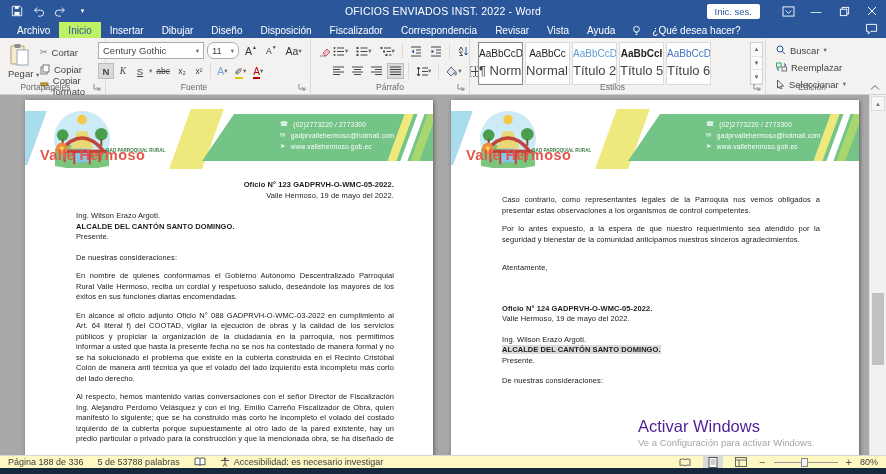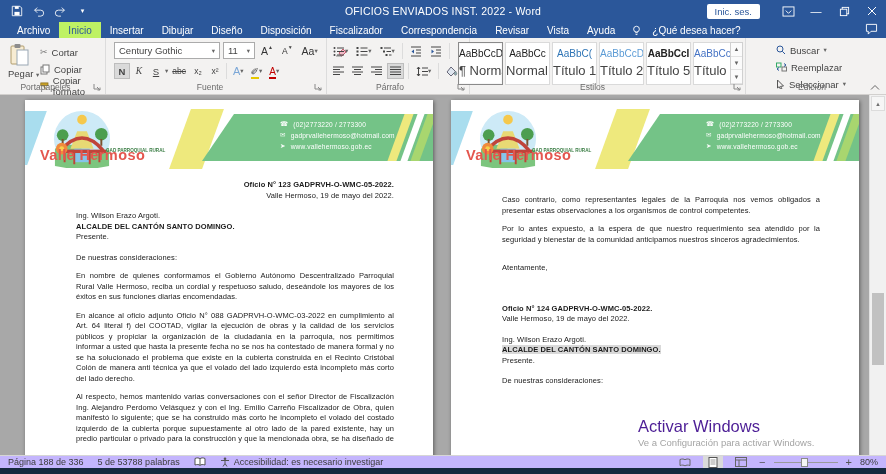--- a/index.html
+++ b/index.html
@@ -75,21 +75,21 @@
 
   .wm1 { position:absolute; left:638px; top:322px; font-size:16.5px; color:#4c1d95; }
   .wm2 { position:absolute; left:638px; top:342px; font-size:9.5px; color:#a4a4a4; }
 
   
   .vscroll { position:absolute; right:0; top:0; width:17px; bottom:0; background:#f1f1f1; border-left:1px solid #e0e0e0; }
   .vs-up { height:15px; display:flex; align-items:center; justify-content:center; font-size:6px; color:#707070; background:#f6f6f6; border:1px solid #dcdcdc; margin:1px 1px 0; }
   .vs-thumb { position:absolute; left:2px; right:2px; top:198px; height:72px; background:#c1c1c1; }
 
   
-  .statusbar { position:absolute; left:0; right:0; bottom:6px; height:13px; background:#c4b5fd; border-top:1px solid #d6d6d6; display:flex; align-items:center; font-size:9px; color:#3b3b3b; padding:0 8px; gap:14px; }
+  .statusbar { position:absolute; left:0; right:0; bottom:6px; height:13px; background:#fef9c3; border-top:1px solid #d6d6d6; display:flex; align-items:center; font-size:9px; color:#3b3b3b; padding:0 8px; gap:14px; }
   .sb-right { margin-left:auto; display:flex; align-items:center; gap:8px; }
   .viewbtn { width:20px; height:13px; display:flex; align-items:center; justify-content:center; }
   .viewbtn.sel { background:#dadada; }
   .zoom-track { position:relative; width:64px; height:13px; display:flex; align-items:center; }
   .zoom-line { width:100%; height:1px; background:#9a9a9a; }
   .zoom-notch { position:absolute; left:31px; top:3px; width:1px; height:7px; background:#9a9a9a; }
   .zoom-thumb { position:absolute; left:27px; top:2px; width:7px; height:9px; background:#f6f6f6; border:1px solid #8a8a8a; }
   .taskstrip { position:absolute; left:0; right:0; bottom:0; height:6px; background:#15293e; }
 
   svg { display:block; }
@@ -207,27 +207,27 @@
       </div>
       <div class="glabel">Portapapeles</div>
       <span class="launcher">
           <svg width="8" height="8" viewBox="0 0 8 8">
             <path d="M1 1v5h5" fill="none" stroke="#888"></path>
             <path d="M4 4l3 3M7 4.5V7H4.5" fill="none" stroke="#888"></path>
           </svg>
         </span>
     </div>
 
-    <div class="rgroup" style="left:108px;width:219px;">
+    <div class="rgroup" style="left:92px;width:219px;">
       <div style="position:absolute;left:6px;top:4px;display:flex;gap:3px;align-items:center;">
         <div class="combo" style="width:106px;justify-content:space-between;">
             <span>Century Gothic</span>
             <span class="caret">▾</span>
           </div>
-        <div class="combo" style="width:32px;justify-content:space-between;">
+        <div class="combo" style="width:32px;justify-content:space-between;border-radius:7px;">
             <span>11</span>
             <span class="caret">▾</span>
           </div>
         <span class="tbtn">
             <span class="tglyph">A</span>
             <span style="font-size:5px;position:relative;top:-4px;">▲</span>
           </span>
         <span class="tbtn">
             <span class="tglyph" style="font-size:8.5px;">A</span>
             <span style="font-size:5px;position:relative;top:-4px;">▼</span>
@@ -375,33 +375,29 @@
       </div>
       <div class="glabel">Párrafo</div>
       <span class="launcher">
           <svg width="8" height="8" viewBox="0 0 8 8">
             <path d="M1 1v5h5" fill="none" stroke="#888"></path>
             <path d="M4 4l3 3M7 4.5V7H4.5" fill="none" stroke="#888"></path>
           </svg>
         </span>
     </div>
 
-    <div class="rgroup" style="left:454px;width:292px;">
+    <div class="rgroup" style="left:474px;width:292px;">
       <div style="position:absolute;left:4px;top:4px;display:flex;gap:2px;">
         <div class="stylecard selected">
             <div class="sample">AaBbCcD</div>
             <div class="sname">¶ Normal</div>
           </div>
         <div class="stylecard">
             <div class="sample">AaBbCc</div>
             <div class="sname">Normal Sa...</div>
-          </div>
-        <div class="stylecard st1">
-            <div class="sample">AaBbC(</div>
-            <div class="sname">Título 1</div>
           </div>
         <div class="stylecard st2">
             <div class="sample">AaBbCcD</div>
             <div class="sname">Título 2</div>
           </div>
         <div class="stylecard st5">
             <div class="sample">AaBbCcI</div>
             <div class="sname">Título 5</div>
           </div>
         <div class="stylecard st6">

